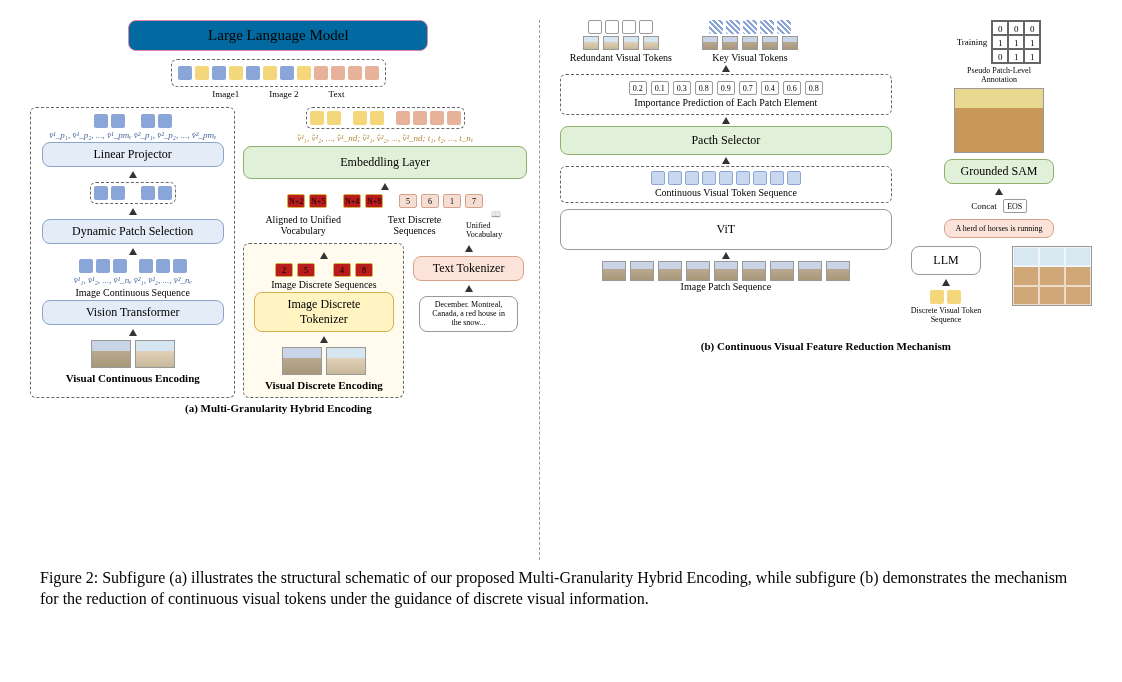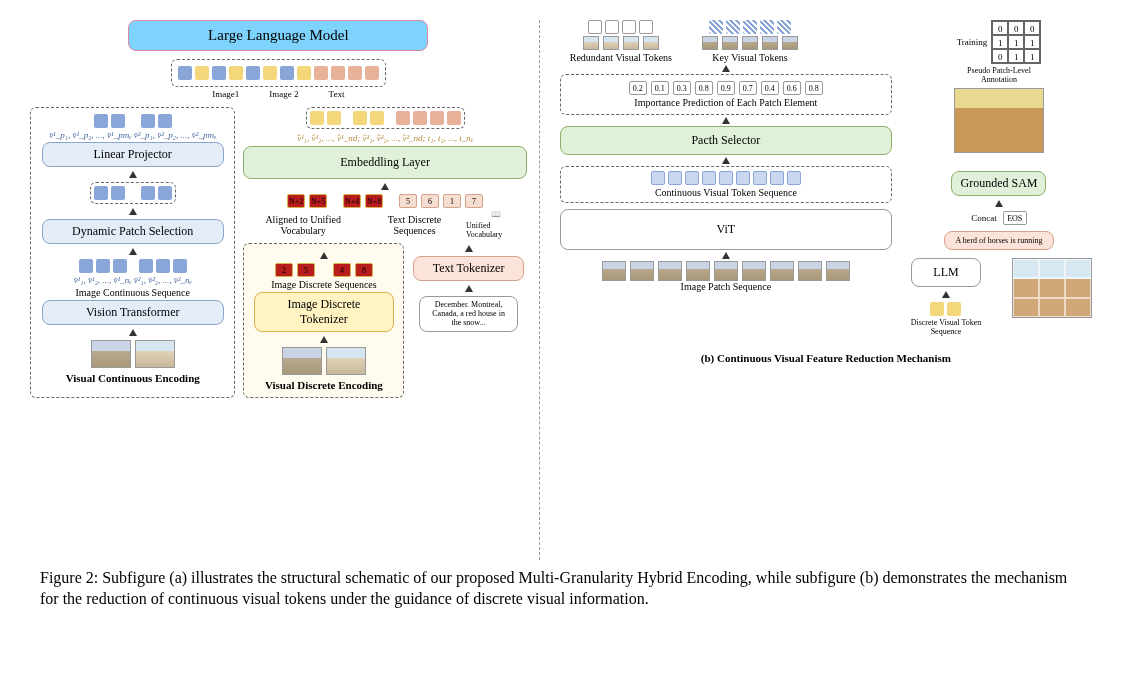--- a/index.html
+++ b/index.html
@@ -2,21 +2,21 @@
 <html><head>
 <meta charset="utf-8">
 <style>
   *{box-sizing:border-box;margin:0;padding:0}
   body{font-family:"Times New Roman",serif;background:#fff;width:1122px;height:682px;position:relative;overflow:hidden}
   .wrap{display:flex;height:560px;padding:20px 30px 0 30px}
   .col-a{width:48%;position:relative;border-right:1px dashed #999;padding-right:12px}
   .col-b{width:52%;position:relative;padding-left:20px}
 
   .box{border:1px solid #999;border-radius:8px;padding:4px 8px;text-align:center;font-size:12px;background:#fff}
-  .box-pink{background:#7dd3fc;border-color:#d8a;}
+  .box-pink{background:#0369a1;border-color:#d8a;}
   .box-yellow{background:#fff4c2;border-color:#d6b24a}
   .box-green{background:#e1f0d8;border-color:#8fb06a}
   .box-blue{background:#e4ecf7;border-color:#8aa5c8}
   .box-salmon{background:#fbe3d9;border-color:#d6a38a}
   .dashed{border:1.5px dashed #666;border-radius:6px;padding:6px}
   .small{font-size:9px}
   .tiny{font-size:8px}
 
   .tokrow{display:flex;gap:3px;justify-content:center}
   .tok{width:14px;height:14px;border-radius:2px}
@@ -191,20 +191,21 @@
             <div class="arrow-up"></div>
             <div class="box box-salmon" style="width:95%">Text Tokenizer</div>
             <div class="arrow-up"></div>
             <div class="box tiny" style="width:85%;line-height:1.1">December. Montreal, Canada, a red house in the snow...</div>
           </div>
         </div>
 
       </div>
     </div>
 
+    <div class="caption">(a) Multi-Granularity Hybrid Encoding</div>
   </div>
 
   <div class="col-b">
 
     <div style="display:flex;gap:14px">
 
       <div style="width:65%">
 
         <div class="row" style="gap:30px;justify-content:flex-start;margin-left:10px">
           <div class="stack">
@@ -303,21 +304,21 @@
             <span>1</span>
               <span>1</span>
               <span>1</span>
             <span>0</span>
               <span>1</span>
               <span>1</span>
           </div>
         </div>
         <div class="tiny" style="text-align:center;width:70px">Pseudo Patch-Level Annotation</div>
         <div class="img-big" style="margin-top:2px"></div>
-        <div class="box box-green" style="width:95px;margin-top:16px">Grounded SAM</div>
+        <div class="box box-green" style="width:110px;margin-top:4px">Grounded SAM</div>
         <div class="arrow-up"></div>
         <div class="row small" style="gap:6px">
           <span>Concat</span>
           <span class="numtok" style="width:24px">EOS</span>
         </div>
         <div class="box box-salmon tiny" style="width:110px;margin-top:4px">A herd of horses is running</div>
         <div class="row" style="margin-top:6px;align-items:flex-start;gap:26px">
           <div class="stack">
             <div class="box" style="width:70px;padding:6px">LLM</div>
             <div class="arrow-up"></div>

